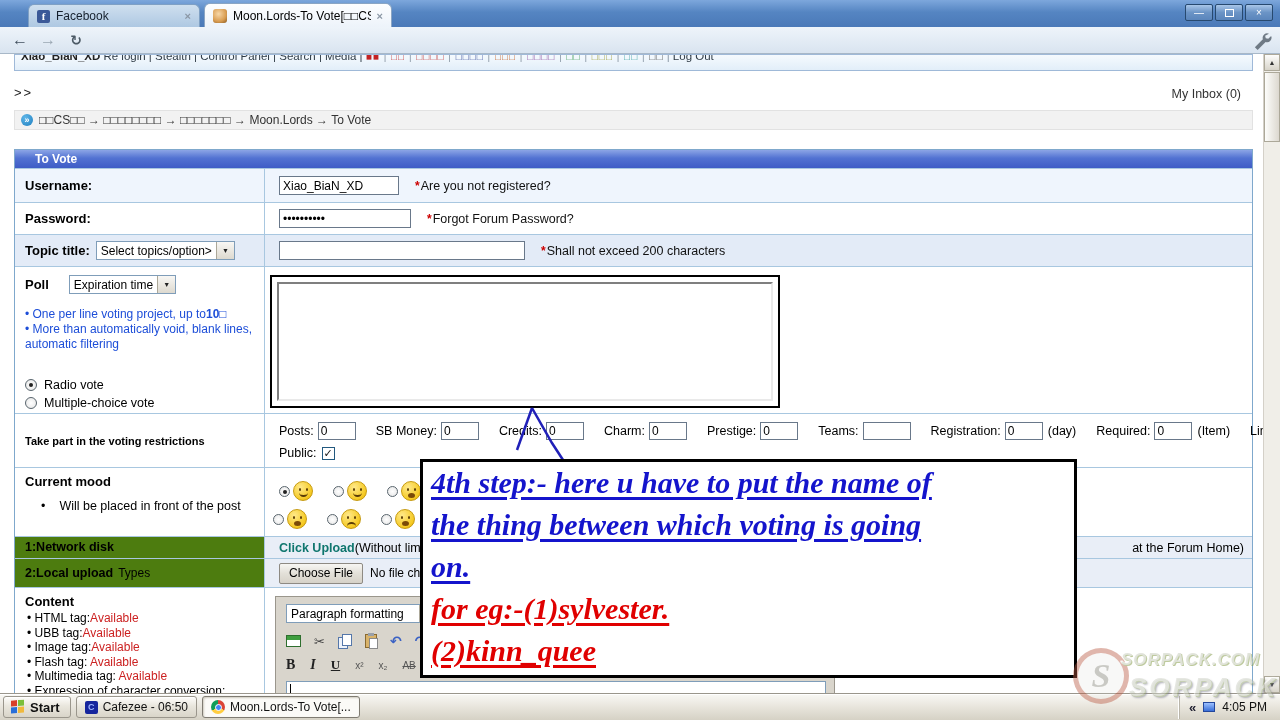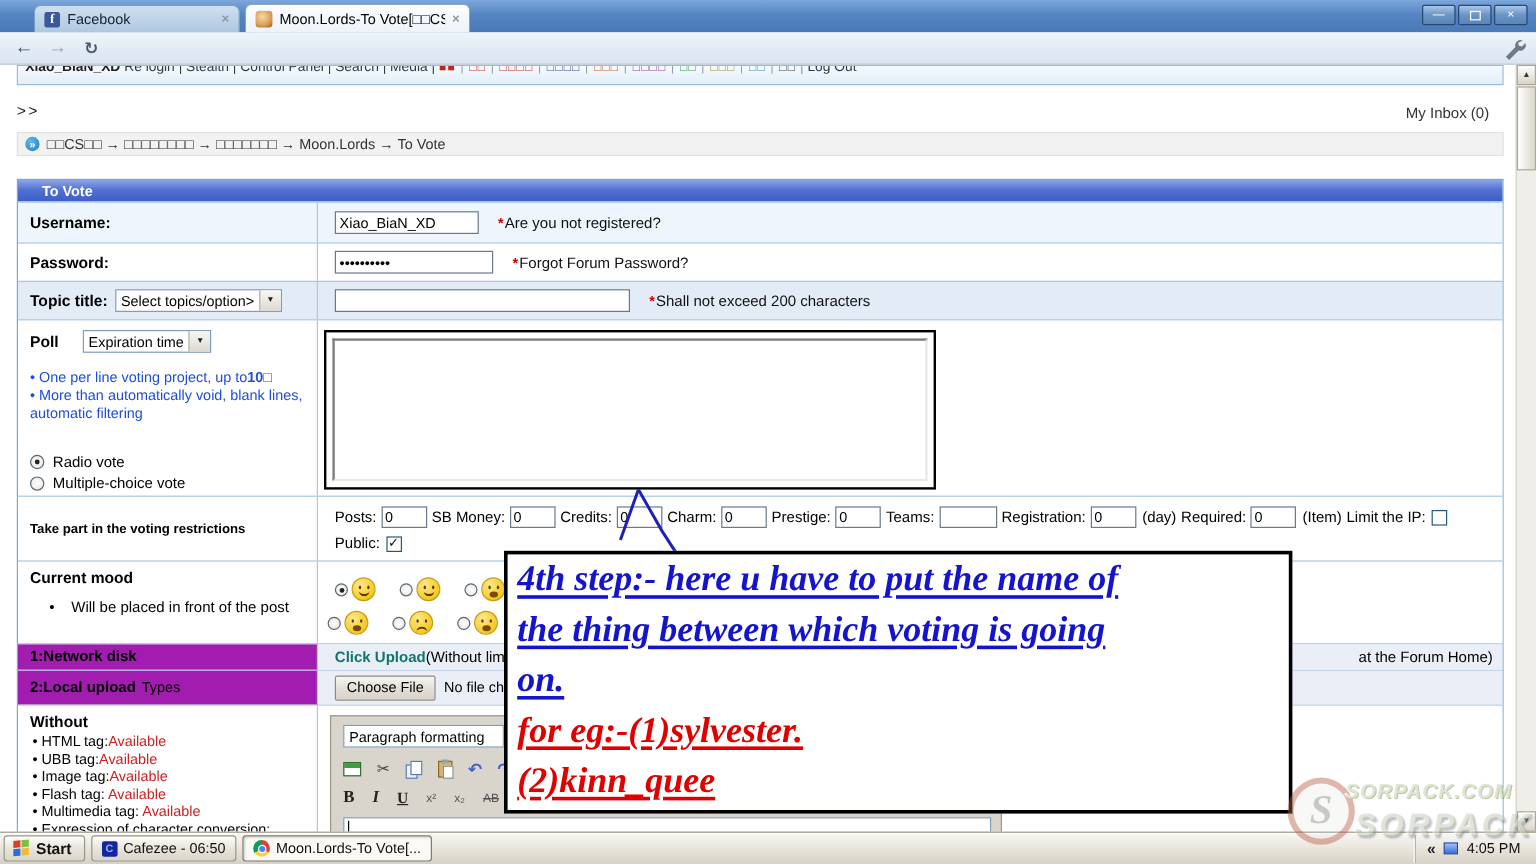--- a/index.html
+++ b/index.html
@@ -66,21 +66,21 @@
   .frow{display:flex;border-top:1px solid #a8c7e0;box-sizing:border-box;}
   .lab{width:250px;flex:0 0 250px;box-sizing:border-box;border-right:1px solid #a8c7e0;padding-left:10px;}
   .fld{flex:1;position:relative;box-sizing:border-box;padding-left:14px;}
   .r-user{height:34px;background:#eff5fd;}
   .r-pass{height:32px;background:#fff;}
   .r-topic{height:32px;background:#e3ebf7;}
   .r-poll{height:147px;background:#fff;}
   .r-restrict{height:54px;background:#fff;}
   .r-mood{height:69px;background:#fff;}
   .r-net{height:22px;}
-  .r-net .lab,.r-local .lab{background:#a21caf;}
+  .r-net .lab,.r-local .lab{background:#4d7c0f;}
   .r-net .fld,.r-local .fld{background:#e9eef7;}
   .r-local{height:29px;}
   .r-content{height:246px;background:#fff;}
   .blab{font-weight:bold;font-size:13px;}
   .vcent{display:flex;align-items:center;}
   .ti{border:1px solid #69788a;height:19px;font-size:12px;padding:0 3px;box-sizing:border-box;font-family:inherit;background:#fff;}
   .star{color:#cc0000;font-weight:bold;margin-right:1px;}
   .note{font-size:12.5px;color:#111;}
   .gap16{margin-left:16px;}
   .sel{display:inline-flex;align-items:center;border:1px solid #7f9db9;background:#fff;height:19px;box-sizing:border-box;}
@@ -92,21 +92,21 @@
   .poll-bullets{margin-top:13px;font-size:12px;line-height:15px;color:#1d4ed8;}
   .rb{width:12px;height:12px;border:1px solid #5a666e;border-radius:50%;background:radial-gradient(#fff,#e4e4e4);
     display:inline-block;position:relative;box-sizing:border-box;flex:0 0 auto;}
   .rb.on::after{content:"";position:absolute;left:3px;top:3px;width:4px;height:4px;border-radius:50%;background:#222;}
   .poll-radios{margin-top:24px;font-size:12.5px;}
   .poll-radios>div{display:flex;align-items:center;gap:7px;height:18px;}
   .ta-frame{margin-top:8px;margin-left:-9px;width:510px;height:133px;border:2px solid #000;box-sizing:border-box;padding:5px;background:#fff;}
   .ta-inner{width:100%;height:100%;box-sizing:border-box;border:2px solid;border-color:#7f7f7f #e9e9e9 #e9e9e9 #7f7f7f;background:#fff;}
   
   .restrict-line1{display:flex;align-items:center;margin-top:8px;flex-wrap:nowrap;}
-  .rf{display:flex;align-items:center;margin-right:4px;font-size:12.5px;white-space:nowrap;justify-content:center;}
+  .rf{display:flex;align-items:center;margin-right:20px;font-size:12.5px;white-space:nowrap;justify-content:center;}
   .rv{width:38px;height:18px;border:1px solid #69788a;margin-left:4px;font-size:12px;padding:0 2px;box-sizing:border-box;}
   .rv-teams{width:48px;}
   .sfx{margin-left:5px;}
   .cb{width:13px;height:13px;border:1px solid #22597f;background:#fff;display:inline-flex;align-items:center;
     justify-content:center;font-size:11px;font-weight:bold;color:#111;box-sizing:border-box;margin-left:5px;flex:0 0 auto;line-height:1;}
   .restrict-line2{display:flex;align-items:center;margin-top:6px;font-size:12.5px;}
   
   .mood-bullet{margin-top:10px;padding-left:16px;font-size:12.5px;display:flex;gap:14px;}
   .mrow{display:flex;height:26px;align-items:center;margin-top:2px;}
   .mrow.shift{margin-left:-6px;}
@@ -437,21 +437,21 @@
           <span>Types</span>
         </div>
         <div class="fld">
           <button class="choose-btn">Choose File</button>
           <span>No file cho</span>
         </div>
       </div>
 
       <div class="frow r-content">
         <div class="lab" style="padding-top:6px;">
-          <span class="blab">Without</span>
+          <span class="blab">Content</span>
           <div class="content-bullets">
             <div class="bli"><span>• HTML tag:</span><span class="avail">Available</span></div>
             <div class="bli"><span>• UBB tag:</span><span class="avail">Available</span></div>
             <div class="bli"><span>• Image tag:</span><span class="avail">Available</span></div>
             <div class="bli"><span>• Flash tag: </span><span class="avail">Available</span></div>
             <div class="bli"><span>• Multimedia tag: </span><span class="avail">Available</span></div>
             <div class="bli"><span>• Expression of character conversion: </span></div>
           </div>
         </div>
         <div class="fld">

